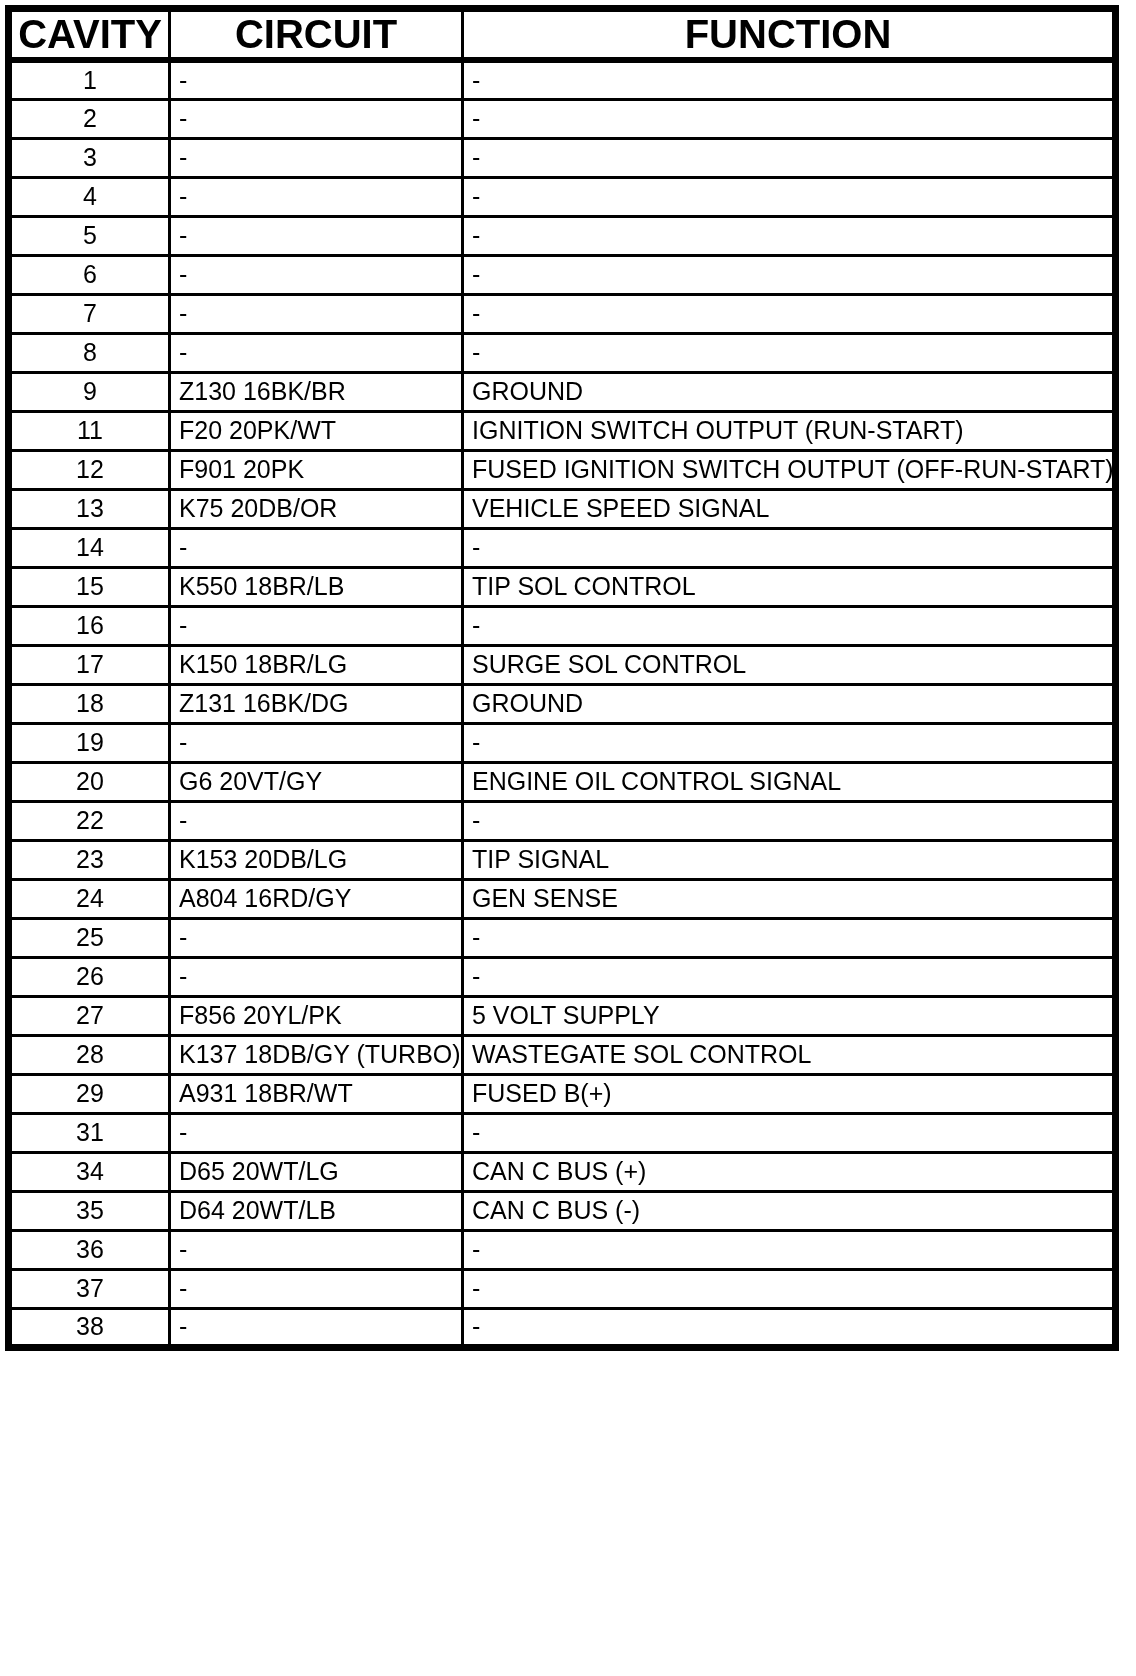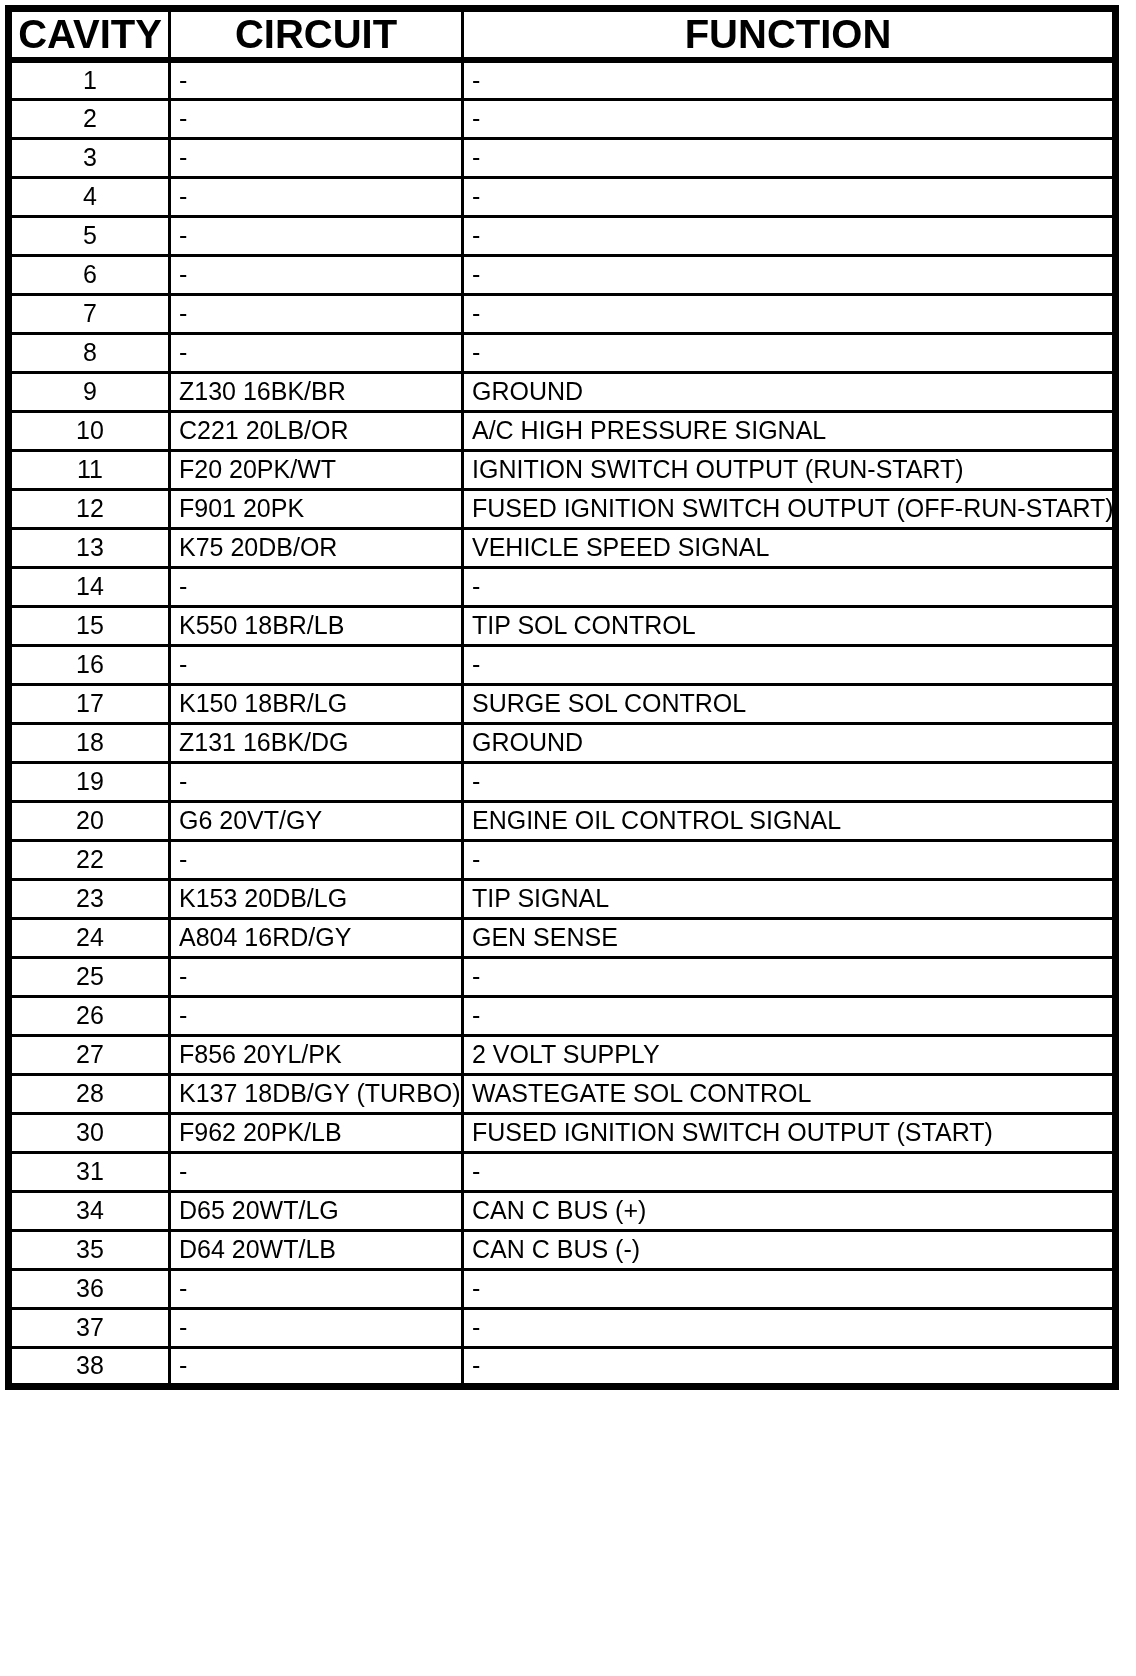--- a/index.html
+++ b/index.html
@@ -120,25 +120,20 @@
     <td class="cavity-cell">8</td>
     <td class="circuit-cell">-</td>
     <td class="function-cell">-</td>
   </tr>
         <tr>
     <td class="cavity-cell">9</td>
     <td class="circuit-cell">Z130 16BK/BR</td>
     <td class="function-cell">GROUND</td>
   </tr>
         <tr>
-    <td class="cavity-cell">10</td>
-    <td class="circuit-cell">C221 20LB/OR</td>
-    <td class="function-cell">A/C HIGH PRESSURE SIGNAL</td>
-  </tr>
-        <tr>
     <td class="cavity-cell">11</td>
     <td class="circuit-cell">F20 20PK/WT</td>
     <td class="function-cell">IGNITION SWITCH OUTPUT (RUN-START)</td>
   </tr>
         <tr>
     <td class="cavity-cell">12</td>
     <td class="circuit-cell">F901 20PK</td>
     <td class="function-cell">FUSED IGNITION SWITCH OUTPUT (OFF-RUN-START)</td>
   </tr>
         <tr>
@@ -202,31 +197,31 @@
     <td class="function-cell">-</td>
   </tr>
         <tr>
     <td class="cavity-cell">26</td>
     <td class="circuit-cell">-</td>
     <td class="function-cell">-</td>
   </tr>
         <tr>
     <td class="cavity-cell">27</td>
     <td class="circuit-cell">F856 20YL/PK</td>
-    <td class="function-cell">2 VOLT SUPPLY</td>
+    <td class="function-cell">5 VOLT SUPPLY</td>
   </tr>
         <tr>
     <td class="cavity-cell">28</td>
     <td class="circuit-cell">K137 18DB/GY (TURBO)</td>
     <td class="function-cell">WASTEGATE SOL CONTROL</td>
   </tr>
         <tr>
-    <td class="cavity-cell">30</td>
-    <td class="circuit-cell">F962 20PK/LB</td>
-    <td class="function-cell">FUSED IGNITION SWITCH OUTPUT (START)</td>
+    <td class="cavity-cell">29</td>
+    <td class="circuit-cell">A931 18BR/WT</td>
+    <td class="function-cell">FUSED B(+)</td>
   </tr>
         <tr>
     <td class="cavity-cell">31</td>
     <td class="circuit-cell">-</td>
     <td class="function-cell">-</td>
   </tr>
         <tr>
     <td class="cavity-cell">34</td>
     <td class="circuit-cell">D65 20WT/LG</td>
     <td class="function-cell">CAN C BUS (+)</td>

